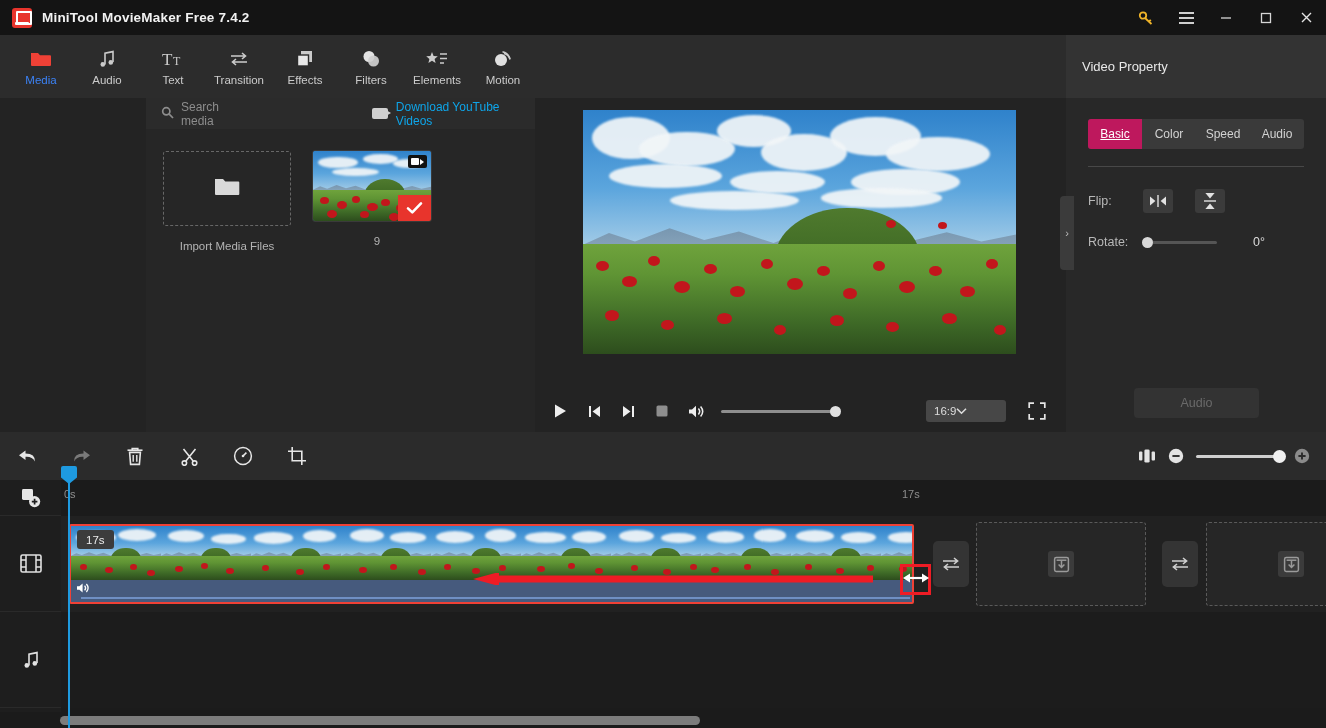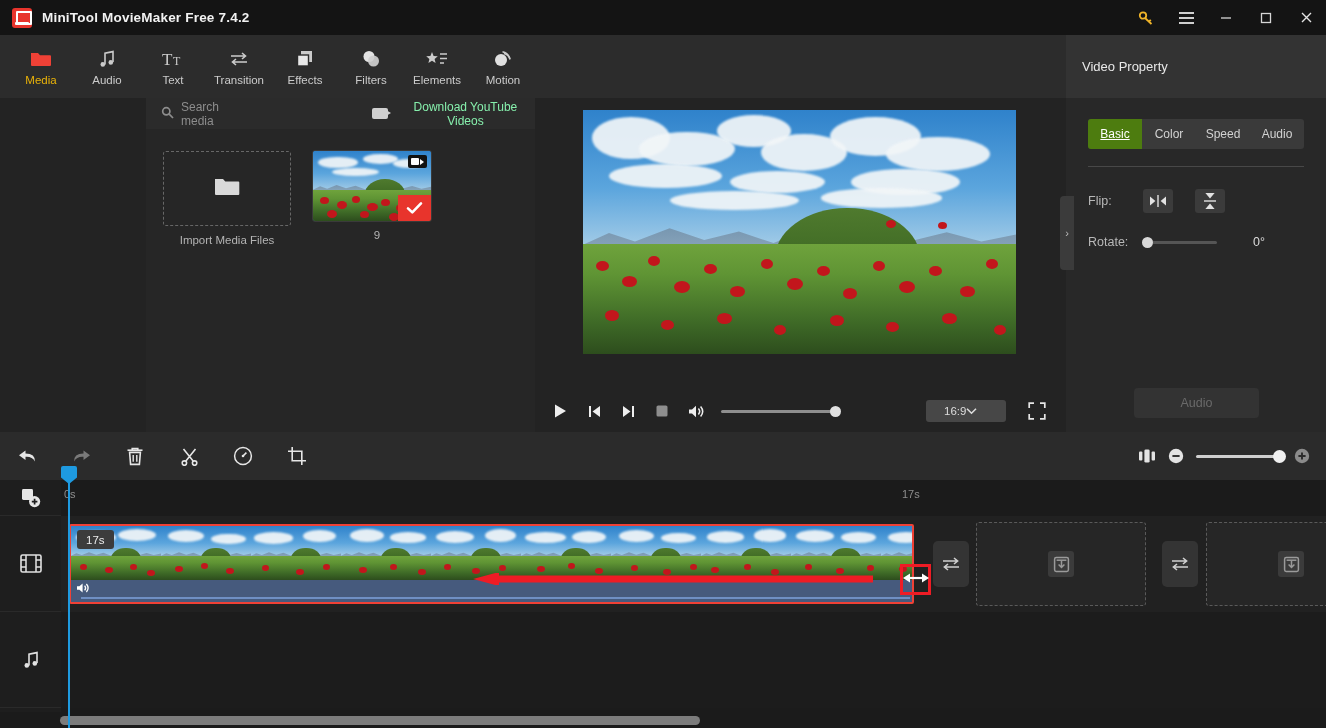--- a/index.html
+++ b/index.html
@@ -43,54 +43,54 @@
   
   .toolbar {
     position:absolute; left:0; top:35px; width:1326px; height:63px;
     background:#2c2c2c; display:flex; align-items:center; padding-left:8px;
   }
   .tool {
     width:66px; height:58px; display:flex; flex-direction:column;
     align-items:center; justify-content:center; gap:4px; color:#cbcbcb;
   }
   .tool .tlabel { font-size:11.5px; }
-  .tool.active { color:#eab308; }
+  .tool.active { color:#3b82f6; }
   .tool .ticon { height:22px; display:flex; align-items:center; justify-content:center; }
 
   
   .library { position:absolute; left:0; top:98px; width:535px; height:334px; background:#232323; }
   .lib-side { position:absolute; left:0; top:0; width:146px; height:334px; background:#232323; }
   .lib-item {
     height:39px; display:flex; align-items:center; padding-left:18px;
     font-size:12.5px; color:#bdbdbd; position:relative;
   }
   .lib-item.active { background:#2d2d2d; color:#ffffff; }
   .lib-item.active:before {
     content:""; position:absolute; left:0; top:0; width:3px; height:39px; background:#ef4136;
   }
   .lib-main { position:absolute; left:146px; top:0; right:0; height:334px; background:#262626; }
   .lib-bar { height:31px; background:#2b2b2b; display:flex; align-items:center; }
   .search-box { display:flex; align-items:center; gap:7px; margin-left:15px; }
   .search-box .ph { font-size:12px; color:#8d8d8d; }
   .yt-box { display:flex; align-items:center; gap:8px; margin-left:120px; }
-  .yt-box .lb { font-size:12px; color:#86efac;text-align:center; }
+  .yt-box .lb { font-size:12px; color:#0ea5e9; }
   .yt-ico {
     width:16px; height:11px; border-radius:2px; background:#cfcfcf; position:relative;
   }
   .yt-ico:after {
     content:""; position:absolute; right:-3px; top:2px;
     border-left:5px solid #cfcfcf; border-top:3px solid transparent; border-bottom:3px solid transparent;
   }
   .media-grid { display:flex; gap:22px; padding:22px 0 0 17px; }
   .m-cell { width:128px; }
   .m-import {
     width:128px; height:75px; border:1px dashed #676767; border-radius:3px;
     display:flex; align-items:center; justify-content:center;
   }
-  .m-cap { text-align:center; font-size:11.5px; color:#b4b4b4; margin-top:8px; }
+  .m-cap { text-align:center; font-size:11.5px; color:#b4b4b4; margin-top:14px; }
   .m-thumb {
     width:118px; height:70px; border-radius:2px; position:relative; overflow:hidden;
     outline:1px solid #3a3a3a;
   }
   .m-badge {
     position:absolute; right:4px; top:4px; width:19px; height:13px;
     background:#111; border-radius:2px; display:flex; align-items:center; justify-content:center;
   }
   .m-badge:before { content:""; width:8px; height:7px; background:#fff; border-radius:1px; margin-right:1px;}
   .m-badge:after {
@@ -145,33 +145,33 @@
   }
   .tc { margin-left:14px; font-size:12px; white-space:nowrap; }
   .tc .cur { color:#ef4136; }
   .tc .sep, .tc .tot { color:#e3e3e3; }
   .ctrlrow { position:absolute; left:0; top:296px; width:531px; height:34px; display:flex; align-items:center; }
   .cbtn { width:34px; height:34px; display:flex; align-items:center; justify-content:center; color:#e8e8e8; }
   .vol-track { position:relative; width:115px; height:3px; background:#8e8e8e; border-radius:2px; margin-left:8px; }
   .vol-knob { position:absolute; right:-5px; top:-4px; width:11px; height:11px; border-radius:50%; background:#e0e0e0; }
   .ratio-sel {
     position:absolute; right:60px; width:80px; height:22px; background:#474747; border-radius:3px;
-    display:flex; align-items:center; justify-content:flex-start; padding:0 18px;
+    display:flex; align-items:center; justify-content:flex-start; padding:0 8px;
     font-size:11.5px; color:#dcdcdc;
   }
   .fs-btn { position:absolute; right:18px; width:22px; height:22px; display:flex; align-items:center; justify-content:center; }
 
   
   .prop { position:absolute; left:1066px; top:35px; width:260px; height:397px; background:#282828; }
   .prop-head { height:63px; background:#333333; display:flex; align-items:center; }
   .prop-title { margin-left:16px; font-size:13px; color:#e9e9e9; }
   .prop-body { position:relative; height:334px; background:#282828; padding:21px 22px 0 22px; }
   .tabs { display:flex; background:#3a3a3a; border-radius:3px; overflow:hidden; width:216px; height:30px; }
   .tab { flex:1; display:flex; align-items:center; justify-content:center; font-size:12px; color:#d2d2d2; }
-  .tab.active { background:#4d7c0f; color:#ffffff;text-decoration:underline; }
+  .tab.active { background:#be185d; color:#ffffff;text-decoration:underline; }
   .divider { width:216px; height:1px; background:#484848; margin-top:17px; }
   .prow { display:flex; align-items:center; margin-top:22px; }
   .plabel { width:55px; font-size:12.5px; color:#b8b8b8; }
   .flip-btn {
     width:30px; height:24px; background:#3b3b3b; border-radius:3px;
     display:flex; align-items:center; justify-content:center; margin-right:22px;
   }
   .rot-track { position:relative; width:70px; height:3px; background:#555; border-radius:2px; margin-left:4px; }
   .rot-knob { position:absolute; left:-5px; top:-4px; width:11px; height:11px; border-radius:50%; background:#d8d8d8; }
   .rot-val { margin-left:36px; font-size:12.5px; color:#dcdcdc; }

